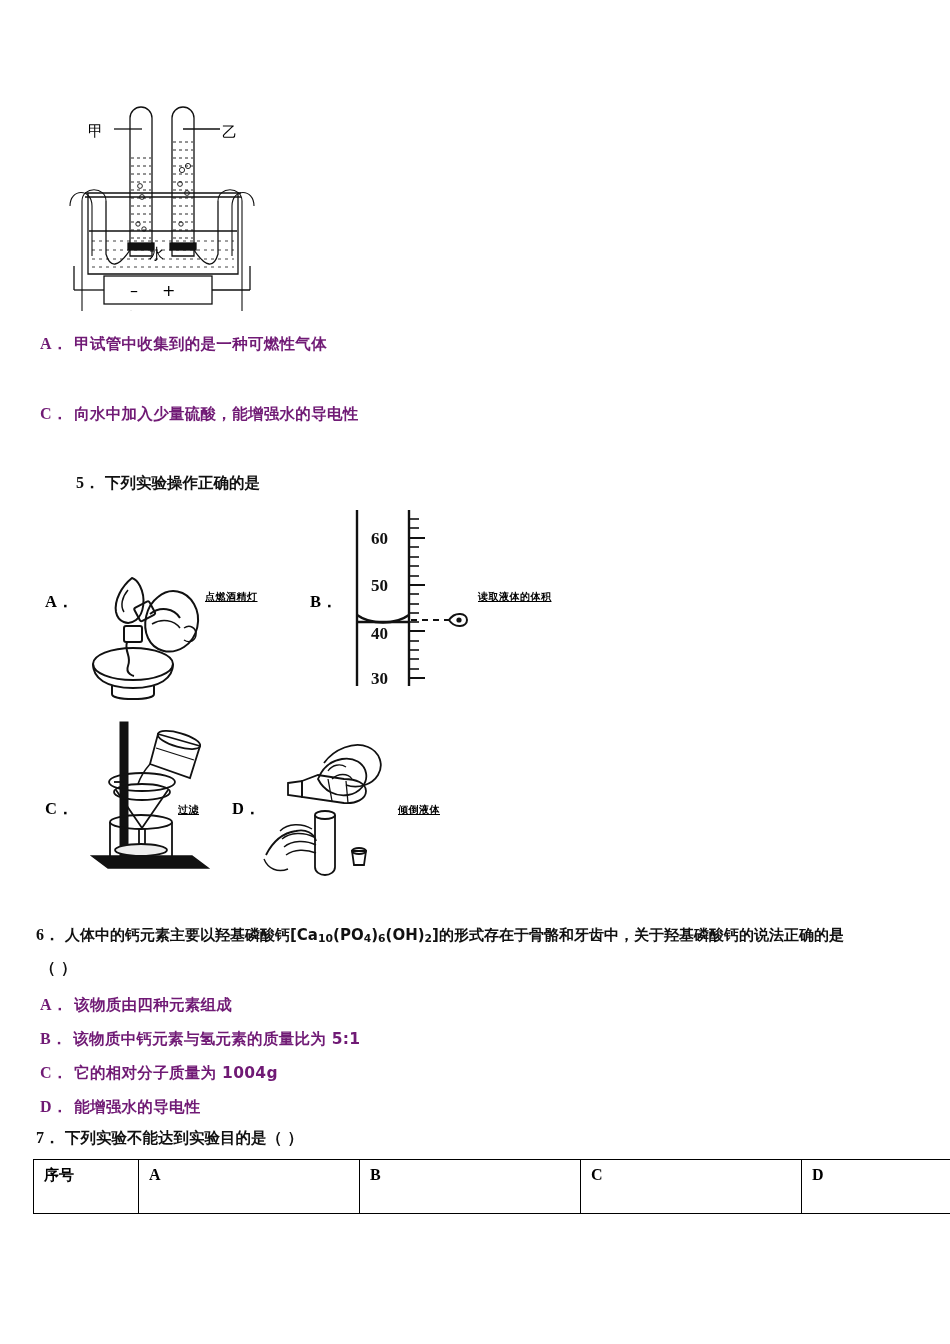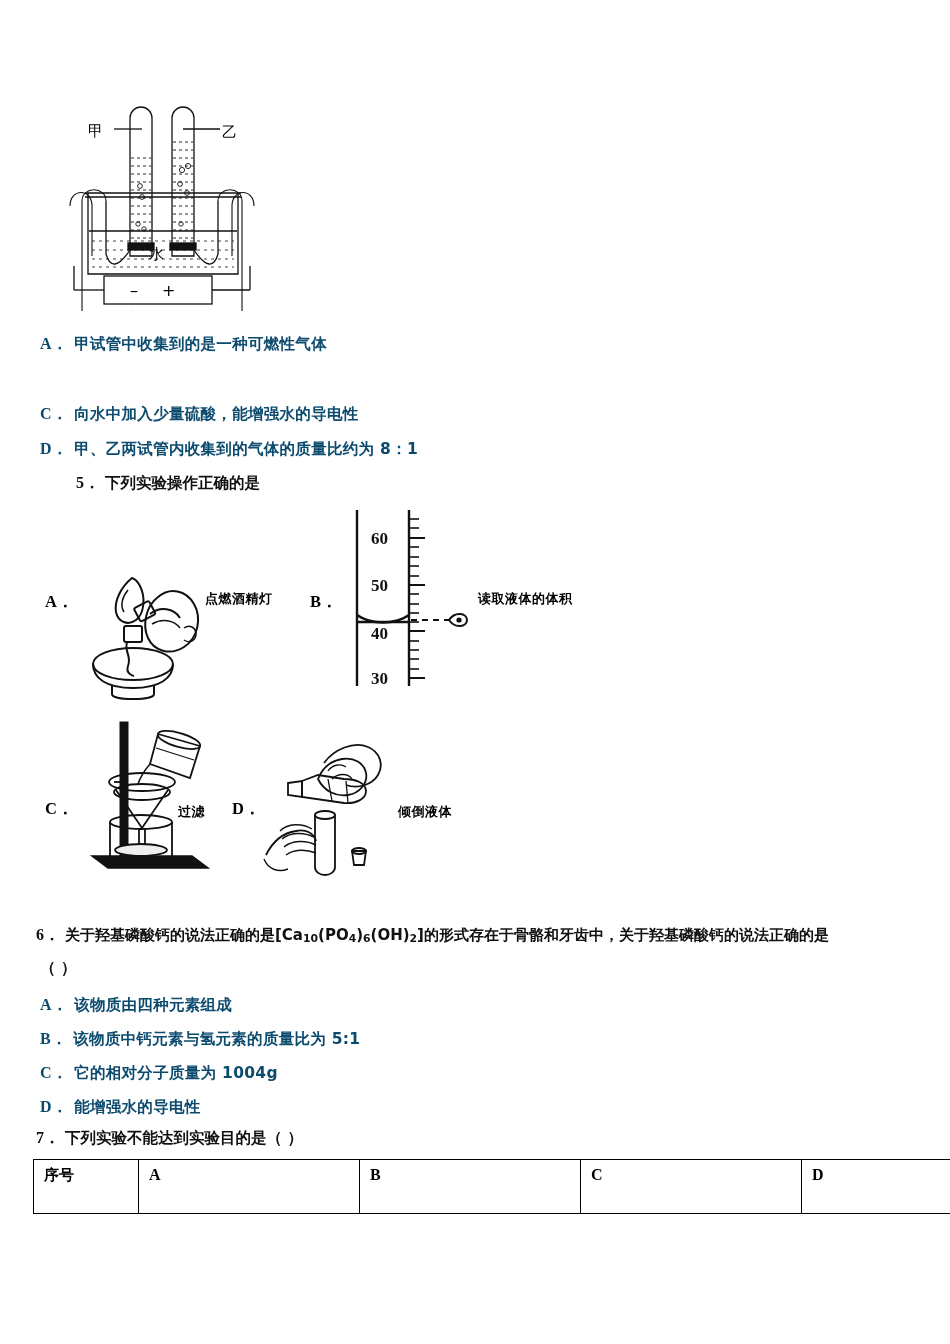--- a/index.html
+++ b/index.html
@@ -34,21 +34,21 @@
   }
 
   
   .opt-line {
     position: absolute;
     font-family: "DejaVu Sans", "Liberation Sans", sans-serif;
     font-size: 15.5px;
     font-weight: 600;
     letter-spacing: 0.3px;
     white-space: nowrap;
-    color: #0c4a6e;
+    color: #701a75;
     text-align: right;
   }
   .opt-letter {
     font-family: "Liberation Serif", "DejaVu Serif", serif;
     font-weight: 700;
     font-size: 16px;
     margin-right: 6px;
   }
   .q-line {
     position: absolute;
@@ -71,24 +71,25 @@
   .fig5 { position: absolute; text-align: right; }
   .fig5-letter {
     position: absolute;
     font-family: "Liberation Serif", "DejaVu Serif", serif;
     font-weight: 700;
     font-size: 16.5px;
   }
   .fig5-caption {
     position: absolute;
     font-family: "DejaVu Sans", "Liberation Sans", sans-serif;
-    font-size: 13px;
+    font-size: 10px;
     font-weight: 700;
     letter-spacing: 0.5px;
     white-space: nowrap;
+    text-decoration: underline;
   }
 
   
   .exp-table {
     position: absolute;
     left: 33px;
     top: 1159px;
     width: 884px;
     border-collapse: collapse;
     table-layout: fixed;
@@ -206,23 +207,20 @@
       <text x="72" y="228" font-size="16" font-family="DejaVu Sans, Liberation Sans, sans-serif">电源</text>
     </svg>
   </div>
 
   <div class="opt-line" style="left:40px; top:334px;">
     <span class="opt-letter">A．</span><span>甲试管中收集到的是一种可燃性气体</span>
   </div>
   <div class="opt-line" style="left:40px; top:404px;">
     <span class="opt-letter">C．</span><span>向水中加入少量硫酸，能增强水的导电性</span>
   </div>
-  <div class="opt-line" style="left:40px; top:439px;">
-    <span class="opt-letter">D．</span><span>甲、乙两试管内收集到的气体的质量比约为 8：1</span>
-  </div>
 
   <div class="q-line" style="left:36px; top:473px;margin-left:40px;">
     <span class="q-num">5．</span><span>下列实验操作正确的是</span>
   </div>
 
   <div class="fig5-letter" style="left:45px; top:591px;">A．</div>
   <div class="fig5" style="left:88px; top:552px;">
     <svg width="125" height="148" viewBox="0 0 125 148">
       <g fill="none" stroke="#111" stroke-width="2">
 
@@ -355,21 +353,21 @@
         <path d="M6,132 C10,142 20,146 30,142" stroke-width="1.4"></path>
 
         <path d="M94,124 L108,124 L106,138 L96,138 Z"></path>
         <ellipse cx="101" cy="124" rx="7" ry="3"></ellipse>
       </g>
     </svg>
   </div>
   <div class="fig5-caption" style="left:398px; top:803px;">倾倒液体</div>
 
   <div class="q-line" style="left:36px; top:925px; font-size:15px;">
-    <span class="q-num">6．</span><span>关于羟基磷酸钙的说法正确的是[Ca</span><span class="sub">10</span><span>(PO</span><span class="sub">4</span><span>)</span><span class="sub">6</span><span>(OH)</span><span class="sub">2</span><span>]的形式存在于骨骼和牙齿中，关于羟基磷酸钙的说法正确的是</span>
+    <span class="q-num">6．</span><span>人体中的钙元素主要以羟基磷酸钙[Ca</span><span class="sub">10</span><span>(PO</span><span class="sub">4</span><span>)</span><span class="sub">6</span><span>(OH)</span><span class="sub">2</span><span>]的形式存在于骨骼和牙齿中，关于羟基磷酸钙的说法正确的是</span>
   </div>
   <div class="q-line" style="left:40px; top:958px;">（      ）</div>
 
   <div class="opt-line" style="left:40px; top:995px;">
     <span class="opt-letter">A．</span><span>该物质由四种元素组成</span>
   </div>
   <div class="opt-line" style="left:40px; top:1029px;">
     <span class="opt-letter">B．</span><span>该物质中钙元素与氢元素的质量比为 5:1</span>
   </div>
   <div class="opt-line" style="left:40px; top:1063px;">

